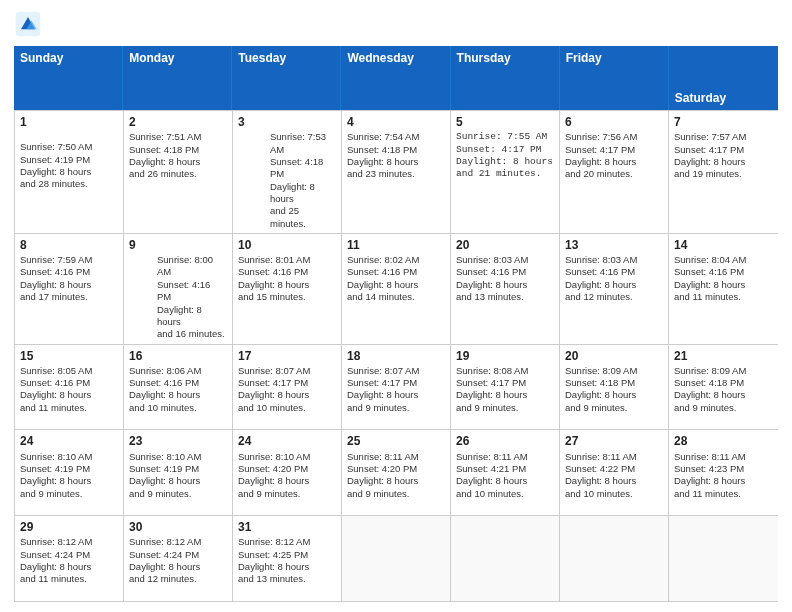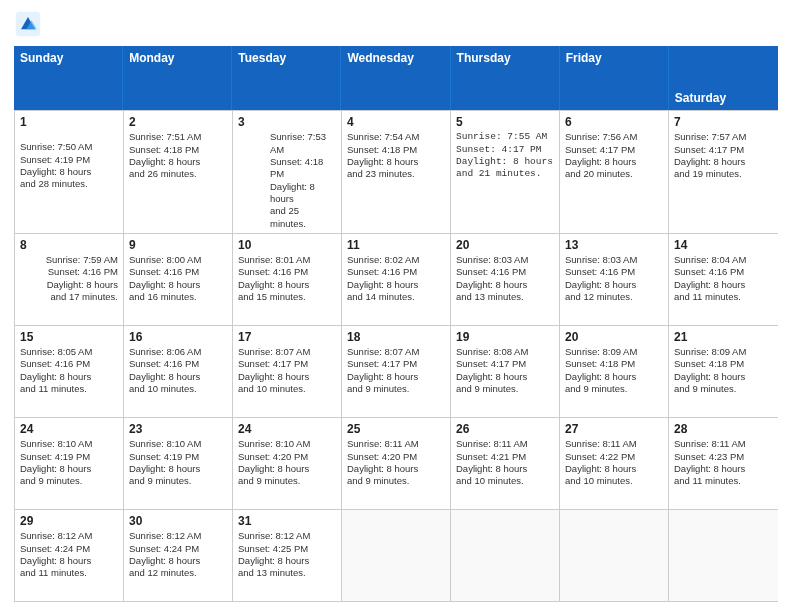--- a/index.html
+++ b/index.html
@@ -196,28 +196,28 @@
             <span class="day-num">7</span>
             <div class="cell-text" style="white-space: pre-line;">Sunrise: 7:57 AM
 Sunset: 4:17 PM
 Daylight: 8 hours
 and 19 minutes.</div>
           </div>
         </div>
         <div class="cal-week">
           <div class="cal-cell">
             <span class="day-num">8</span>
-            <div class="cell-text" style="white-space: pre-line; text-align: right;">Sunrise: 7:59 AM
+            <div class="cell-text" style="white-space: pre-line;">Sunrise: 7:59 AM
 Sunset: 4:16 PM
 Daylight: 8 hours
 and 17 minutes.</div>
           </div>
           <div class="cal-cell">
             <span class="day-num">9</span>
-            <div class="cell-text" style="white-space: pre-line;">Sunrise: 8:00 AM
+            <div class="cell-text" style="white-space: pre-line; margin-left: 28px;">Sunrise: 8:00 AM
 Sunset: 4:16 PM
 Daylight: 8 hours
 and 16 minutes.</div>
           </div>
           <div class="cal-cell">
             <span class="day-num">10</span>
             <div class="cell-text" style="white-space: pre-line;">Sunrise: 8:01 AM
 Sunset: 4:16 PM
 Daylight: 8 hours
 and 15 minutes.</div>

